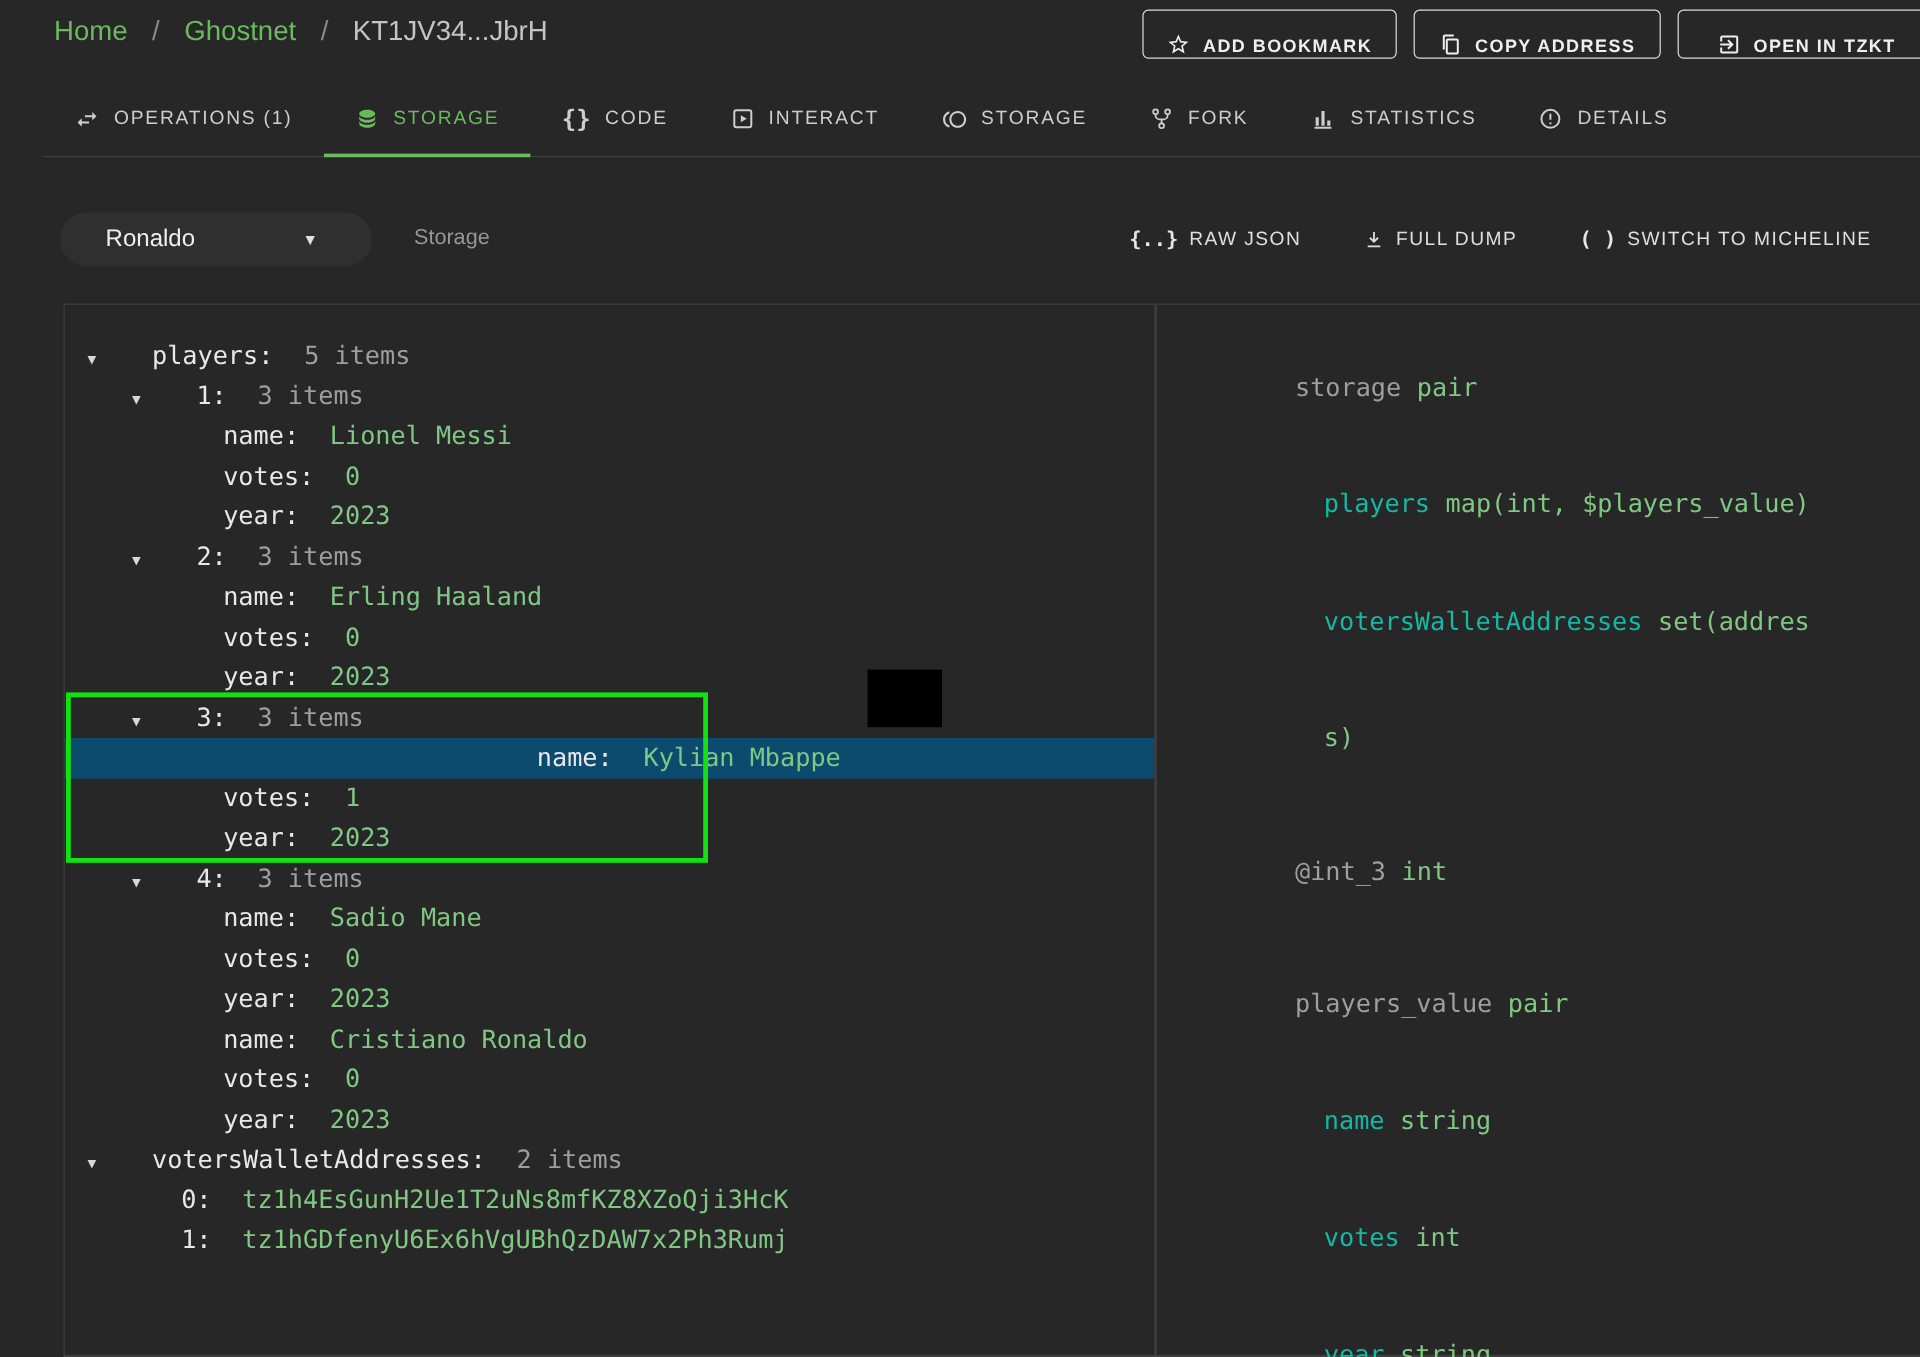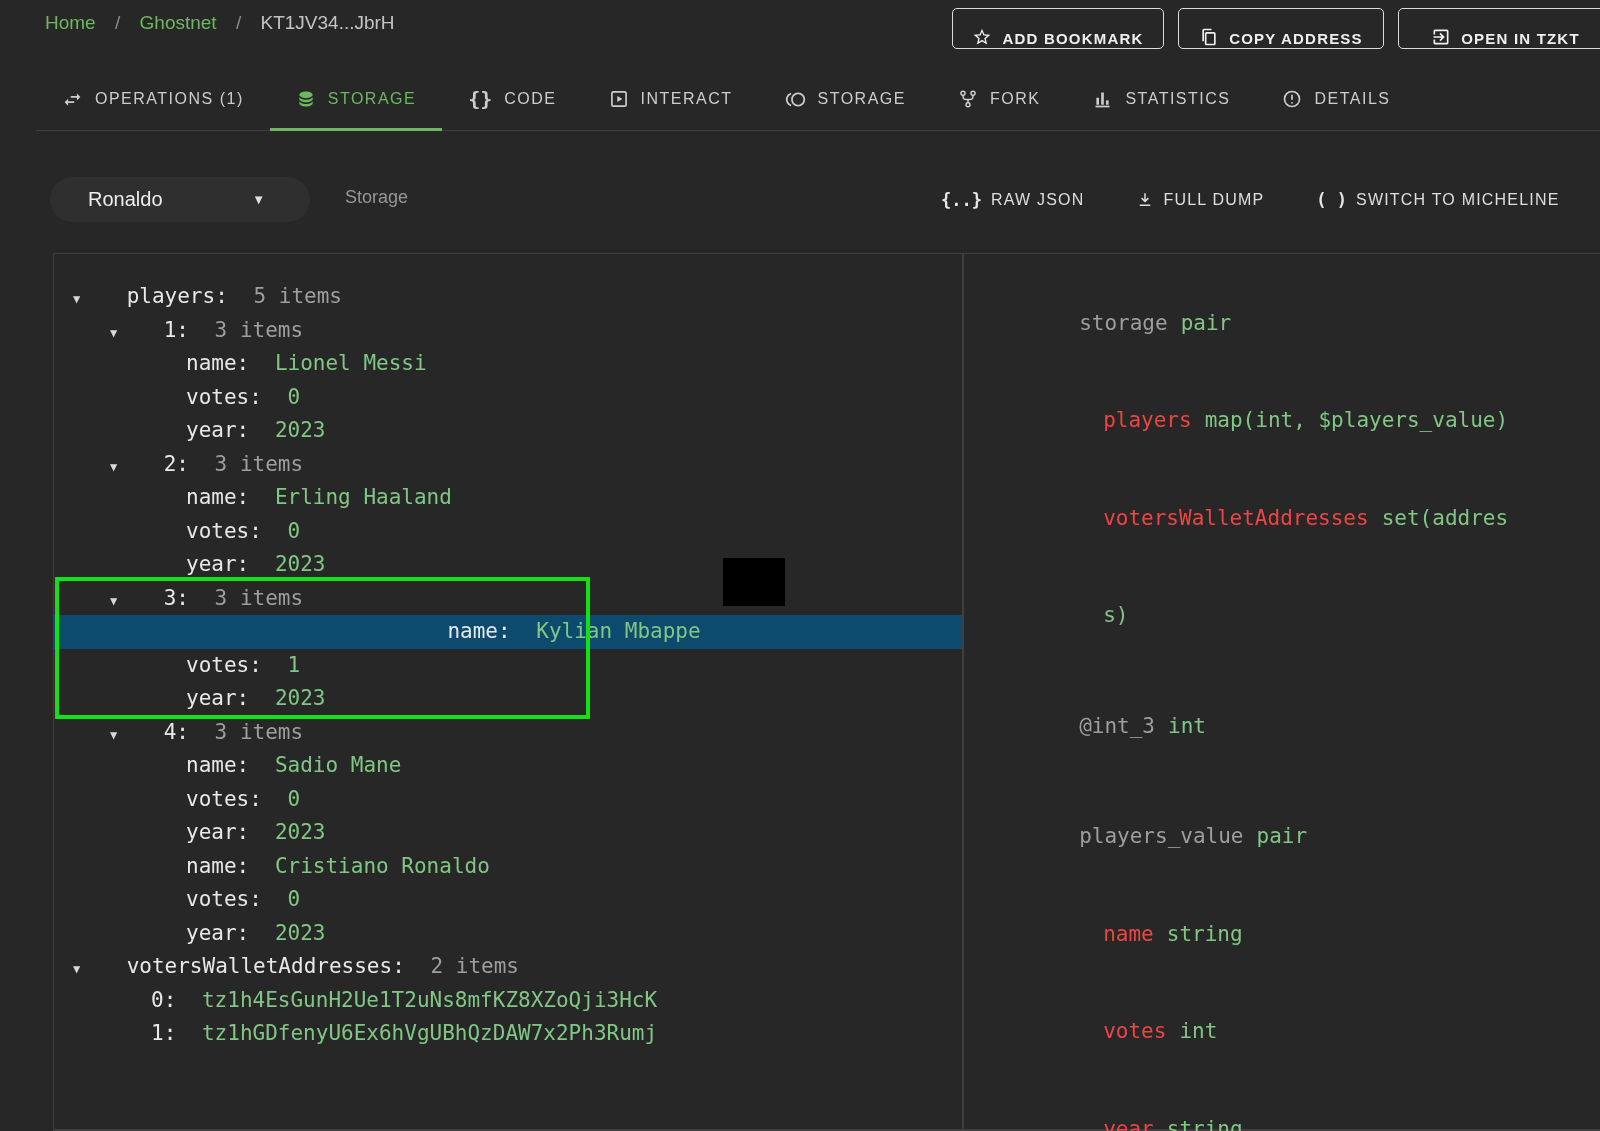--- a/index.html
+++ b/index.html
@@ -1,21 +1,21 @@
 <!DOCTYPE html>
 <html><head>
 <meta charset="utf-8">
 <style>
   html,body{margin:0;padding:0;background:#272727;width:1600px;height:1131px;overflow:hidden;
     font-family:"Liberation Sans",sans-serif;-webkit-font-smoothing:antialiased;}
   .page{position:relative;width:1600px;height:1131px;background:#272727;color:#e8e8e8;}
 
   
   .topbar{position:relative;height:56px;}
-  .breadcrumb{position:absolute;left:45px;top:12px;font-size:19px;white-space:nowrap;}
+  .breadcrumb{position:absolute;left:45px;top:12px;font-size:23px;white-space:nowrap;}
   .crumb-link{color:#6cb85f;text-decoration:none;cursor:pointer;}
   .crumb-sep{color:#8a8a8a;margin:0 14px;}
   .crumb-current{color:#c4c4c4;}
 
   .header-actions{position:absolute;top:8px;left:952px;display:flex;gap:14px;}
   .hbtn{box-sizing:border-box;height:41px;border:1px solid #dcdcdc;border-radius:5px;
     background:transparent;color:#efefef;display:flex;align-items:flex-end;justify-content:center;
     font-size:15px;font-weight:600;letter-spacing:1.2px;white-space:nowrap;cursor:pointer;}
   .hbtn svg{margin-right:10px;}
   .hbtn.b1{width:212px;} .hbtn.b2{width:206px;} .hbtn.b3{width:215px;}
@@ -59,21 +59,21 @@
   .lvl0{padding-left:19px;} .lvl1{padding-left:56px;} .lvl2{padding-left:132px;} .lvl1na{padding-left:97px;}
   .arr{display:inline-block;width:16px;margin-right:25px;font-size:12px;color:#d8d8d8;cursor:pointer;}
   .k{color:#e8e8e8;} .c{color:#9e9e9e;margin-left:13px;} .v{color:#81c784;margin-left:13px;}
   .hl{background:#0c4a6e;text-align:center;}
 
   
   .tline{min-height:32.5px;line-height:32.5px;font-family:"DejaVu Sans Mono",monospace;
     font-size:21px;white-space:pre;}
   .ind1{padding-left:24px;}
   .gap{margin-top:13px;}
-  .tname{color:#ef4444;} .tname.dim{color:#9e9e9e;}
+  .tname{color:#14b8a6;} .tname.dim{color:#9e9e9e;}
   .ttype{color:#81c784;margin-left:13px;} .ttype.nom{margin-left:0;}
 
   
   .annotation-box{position:absolute;left:55px;top:577px;width:535px;height:142px;
     border:4px solid #12e112;box-sizing:border-box;pointer-events:none;z-index:5;}
   .blackout-box{position:absolute;left:723px;top:558px;width:62px;height:48px;background:#000;z-index:4;}
 </style>
 </head>
 <body>
 

